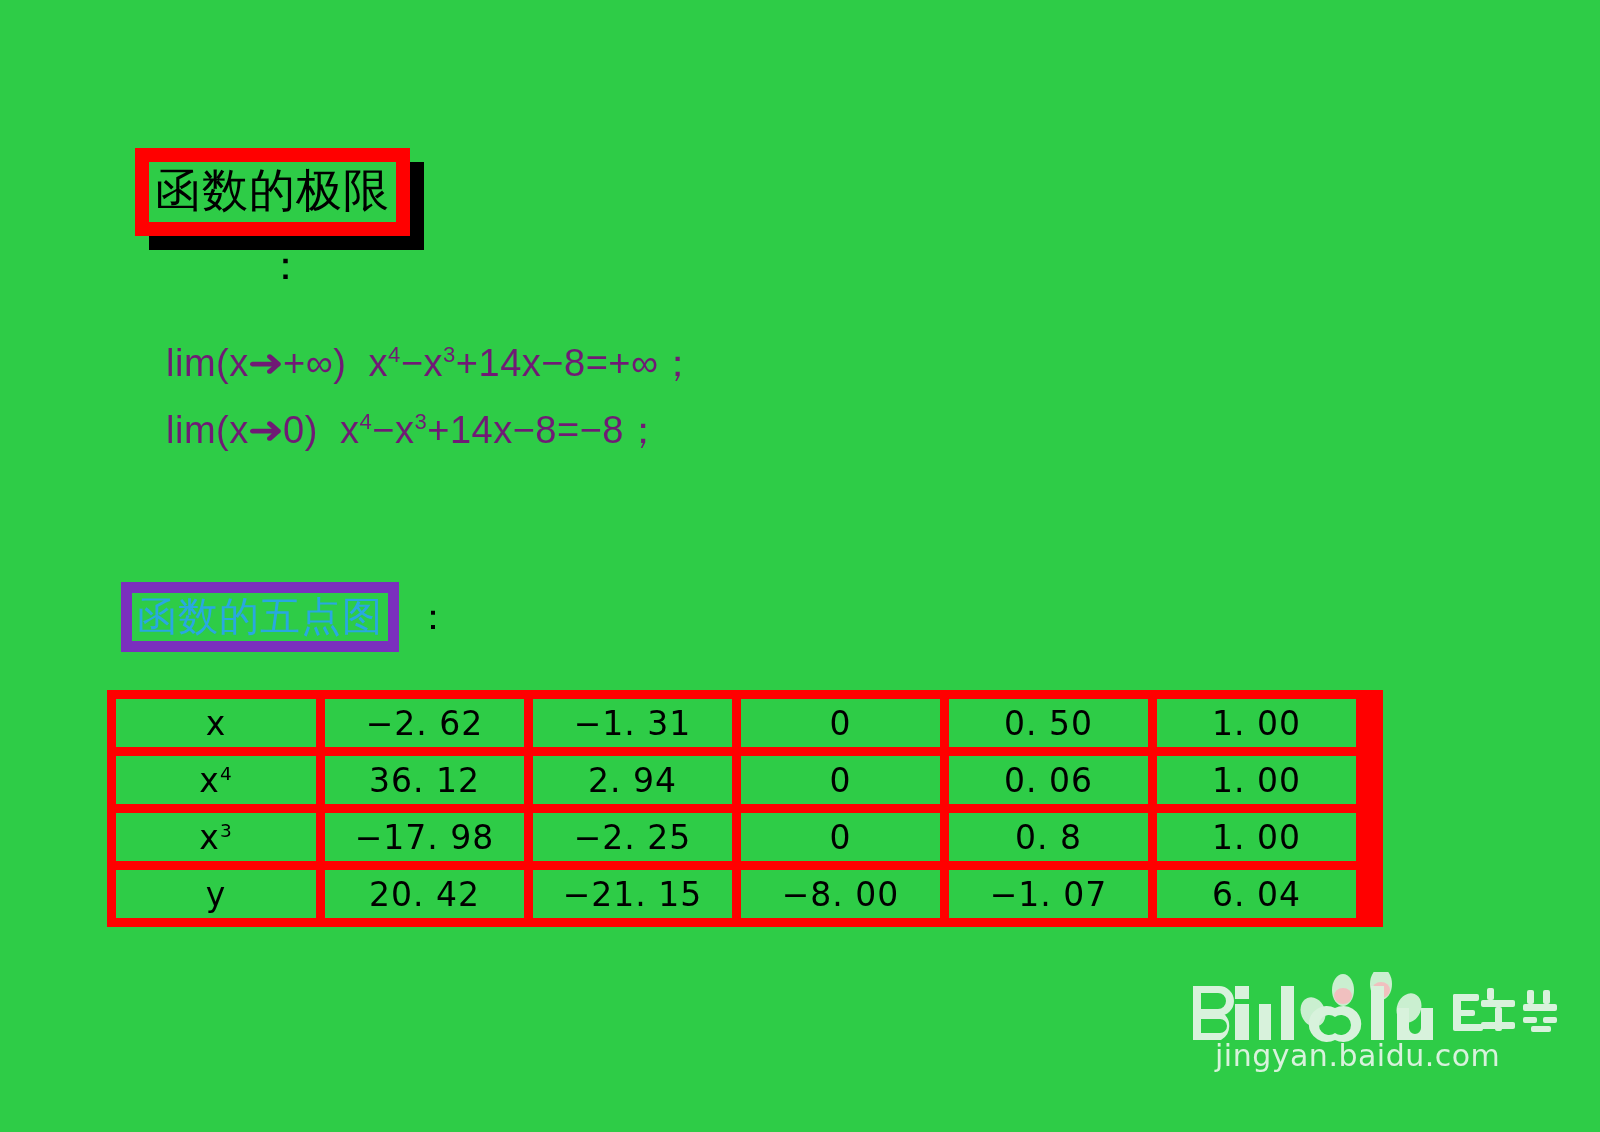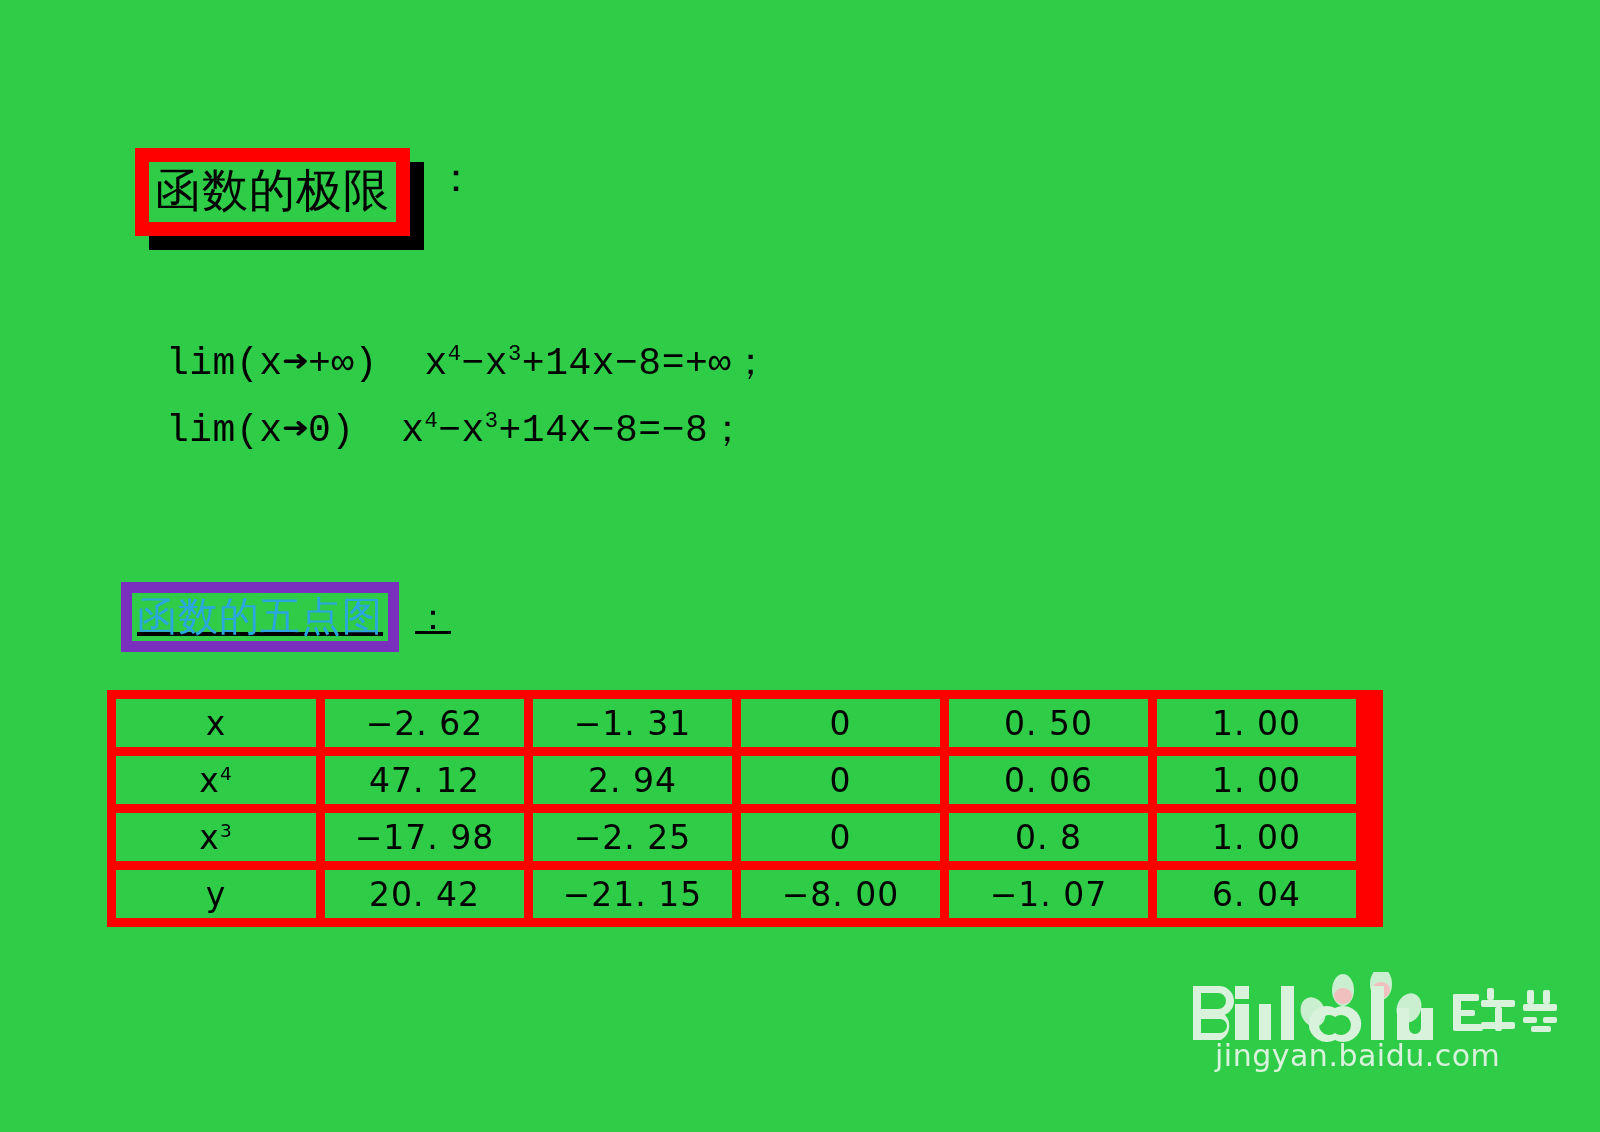--- a/index.html
+++ b/index.html
@@ -20,20 +20,22 @@
     inset: 0;
     background: #2ecc47;
   }
 
   
   .heading-1-row {
     position: absolute;
     left: 135px;
     top: 148px;
     display: flex;
+    align-items: center;
+    flex-direction: column;
   }
   .heading-1-boxwrap {
     position: relative;
   }
   .heading-1-shadow {
     position: absolute;
     left: 14px;
     top: 14px;
     width: 100%;
     height: 100%;
@@ -67,44 +69,43 @@
 
   
   .formula-list {
     position: absolute;
     left: 166px;
     top: 330px;
   }
   .formula-line {
     font-size: 38px;
     line-height: 67px;
-    color: #000000;
+    color: #701a75;
     white-space: nowrap;
-    font-family: Liberation Mono, monospace;
+    font-family: Liberation Sans, sans-serif;
     letter-spacing: 0.5px;
   }
   .formula-line sup {
     font-size: 0.58em;
     vertical-align: super;
     line-height: 0;
   }
   .arrow-glyph {
     display: inline-block;
     transform: scale(1.15, 1);
     padding: 0 1px;
   }
 
   
   .heading-2-row {
     position: absolute;
     left: 121px;
     top: 582px;
     display: flex;
     align-items: center;
-    text-decoration: underline;
   }
   .heading-2-box {
     border: 11px solid #7b2fbe;
     background: #2ecc47;
     padding: 1px 5px 3px 5px;
     box-sizing: border-box;
   }
   .heading-2-text {
     font-size: 40px;
     line-height: 44px;
@@ -220,21 +221,21 @@
         <tr>
           <td class="label-cell"><span>x</span></td>
           <td>−2. 62</td>
           <td>−1. 31</td>
           <td>0</td>
           <td>0. 50</td>
           <td>1. 00</td>
         </tr>
         <tr>
           <td class="label-cell"><span>x</span><sup>4</sup></td>
-          <td>47. 12</td>
+          <td>36. 12</td>
           <td>2. 94</td>
           <td>0</td>
           <td>0. 06</td>
           <td>1. 00</td>
         </tr>
         <tr>
           <td class="label-cell"><span>x</span><sup>3</sup></td>
           <td>−17. 98</td>
           <td>−2. 25</td>
           <td>0</td>

